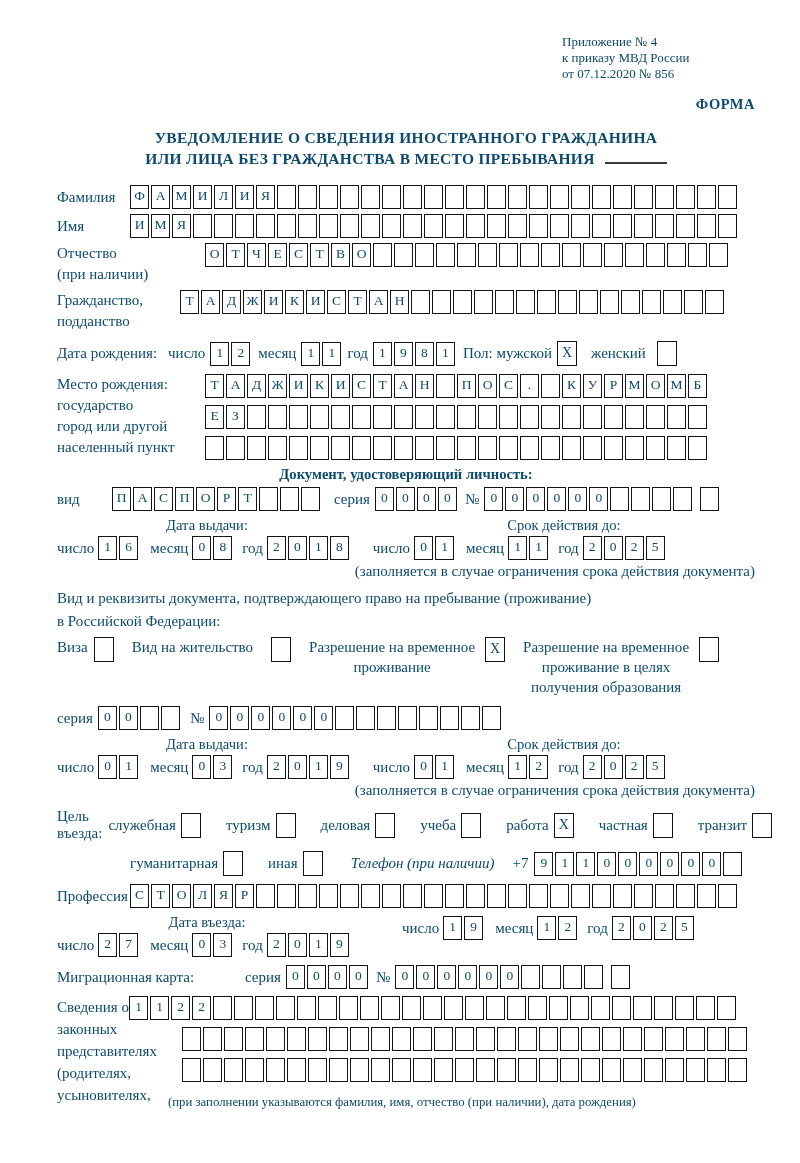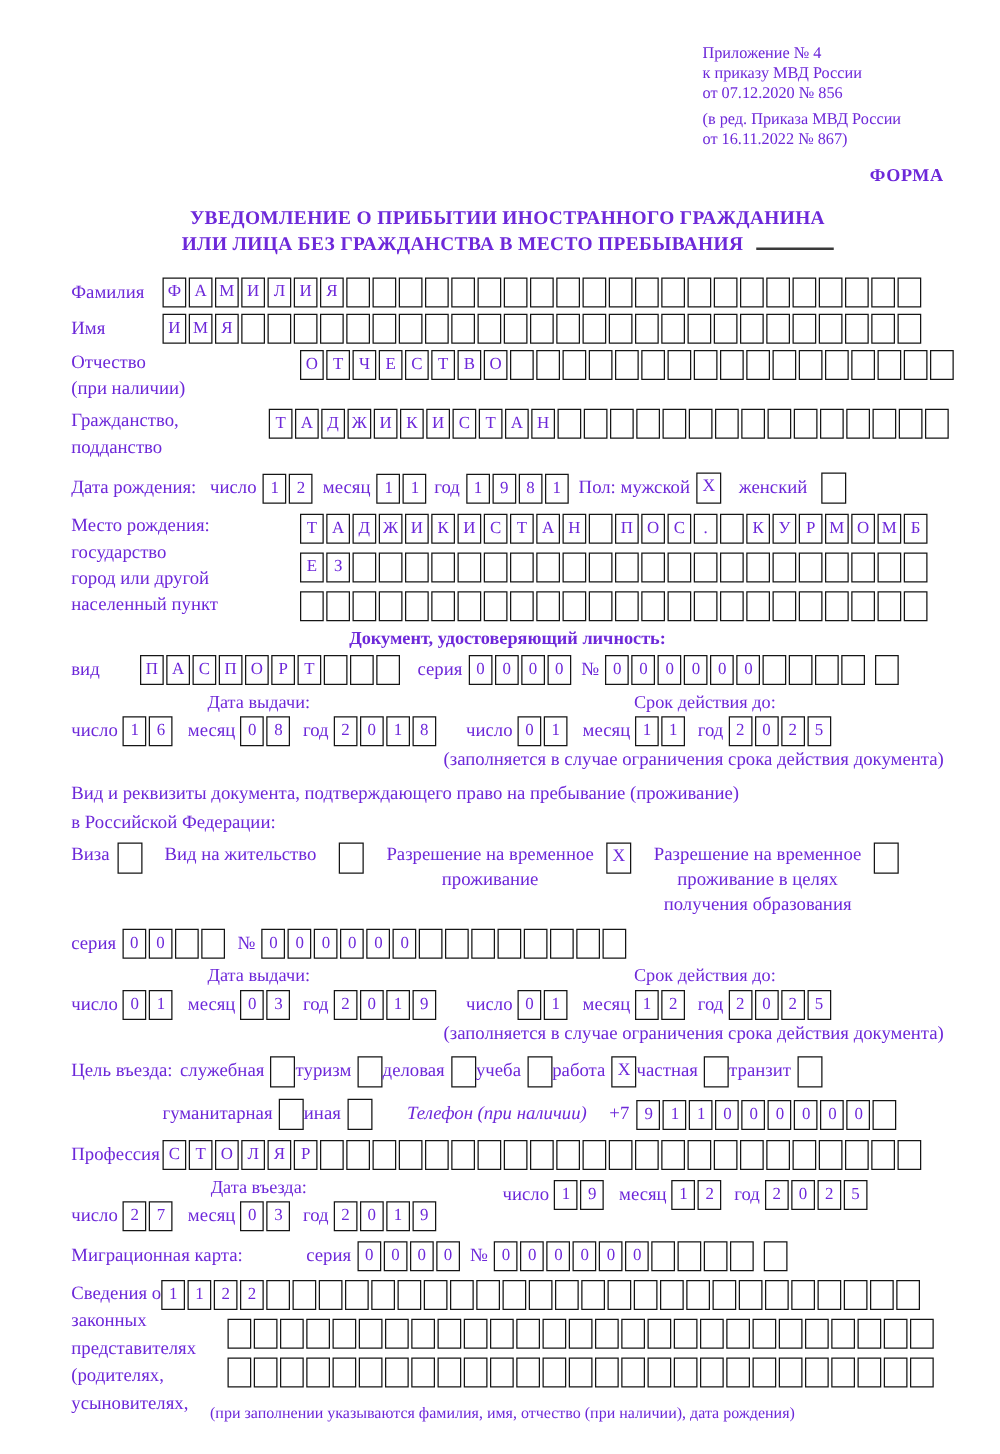--- a/index.html
+++ b/index.html
@@ -1,34 +1,34 @@
 <!DOCTYPE html>
 <html><head>
 <meta charset="utf-8">
 <style>
   * { box-sizing: border-box; margin: 0; padding: 0; }
   body { background: #ffffff; }
   .page {
     width: 800px; height: 1163px; overflow: hidden;
-    background: #ffffff; color: #6d28d9;
+    background: #ffffff; color: #0c4a6e;
     font-family: "Liberation Serif", "DejaVu Serif", serif;
     font-size: 15px;
     padding: 34px 45px 8px 57px;
     position: relative;
   }
   
   .hdr-note { margin-left: 505px; width: 200px; font-size: 13px; line-height: 16px; }
   .hdr-note .block2 { margin-top: 5px; }
   .forma { text-align: right; font-weight: bold; font-size: 14.5px; margin-top: 14px; letter-spacing: .5px; }
   .title { text-align: center; font-weight: bold; font-size: 15.5px; line-height: 21px; margin-top: 14px; letter-spacing: .3px; }
   .titleline { display: inline-block; width: 62px; border-bottom: 2.5px solid #3a3a3a; height: 14px; margin-left: 10px; }
   .sec1 { font-weight: bold; font-size: 14.6px; margin-top: 22px; letter-spacing: 1.2px; white-space: nowrap; }
   
   .row { display: flex; align-items: center; margin-top: 5px; }
-  .row.top { align-items: flex-start; gap: 35px; }
+  .row.top { align-items: flex-start; }
   .lblcol { flex: 0 0 auto; line-height: 21px; }
   .w73  { width: 73px; }
   .w123 { width: 123px; }
   .w148 { width: 148px; }
   .cells { display: inline-flex; gap: 2px; flex: 0 0 auto; }
   .cell {
     width: 19px; height: 24px; border: 1.8px solid #151515;
     text-align: center; font-size: 13.5px; line-height: 20px; background: #fff;
   }
   .cbox {
@@ -50,50 +50,46 @@
   .dcol-l .dhead { width: 300px; }
   .drow { display: flex; align-items: center; gap: 4px; margin-top: 2px; }
   .dnote { font-size: 15px; margin-top: 3px; margin-left: -18px; white-space: nowrap; }
   .plaintext { margin-top: 7px; line-height: 23px; }
   
   .resopts { display: flex; align-items: flex-start; margin-top: 4px; line-height: 20px; }
   .optmulti { text-align: center; line-height: 20px; }
   .resopts .cbox { margin-top: 0; }
   
   .purpose { display: flex; align-items: center; margin-top: 9px; flex-wrap: nowrap; }
-  .purpose .optlbl { margin-left: 0; }
+  .purpose .optlbl { margin-left: 25px; }
   .purpose .cbox { margin-left: 5px; }
   .purpose .first { margin-left: 6px; }
   
   .guard { display: flex; margin-top: 7px; }
   .glabels { width: 125px; line-height: 22px; }
   .grows { flex: 1; }
   .grows .cells { margin-bottom: 7px; }
   .grow-first { margin-left: -53px; }
   .gnote { font-size: 12.8px; margin-left: -14px; margin-top: 6px; white-space: nowrap; }
 </style>
 </head>
 <body>
 
 <div class="page">
 
   <div class="hdr-note">
     <div>Приложение № 4</div>
     <div>к приказу МВД России</div>
     <div>от 07.12.2020 № 856</div>
-    <div class="block2">
-      <div>(в ред. Приказа МВД России</div>
-      <div>от 16.11.2022 № 867)</div>
-    </div>
   </div>
 
   <div class="forma">ФОРМА</div>
 
   <div class="title">
-    <div>УВЕДОМЛЕНИЕ О ПРИБЫТИИ ИНОСТРАННОГО ГРАЖДАНИНА</div>
+    <div>УВЕДОМЛЕНИЕ О СВЕДЕНИЯ ИНОСТРАННОГО ГРАЖДАНИНА</div>
     <div><span>ИЛИ ЛИЦА БЕЗ ГРАЖДАНСТВА В МЕСТО ПРЕБЫВАНИЯ</span><span class="titleline"></span></div>
   </div>
 
 
   <div class="row" style="margin-top:16px">
     <span class="lblcol w73">Фамилия</span>
     <span class="cells">
         <span class="cell">Ф</span>
         <span class="cell">А</span>
         <span class="cell">М</span>

